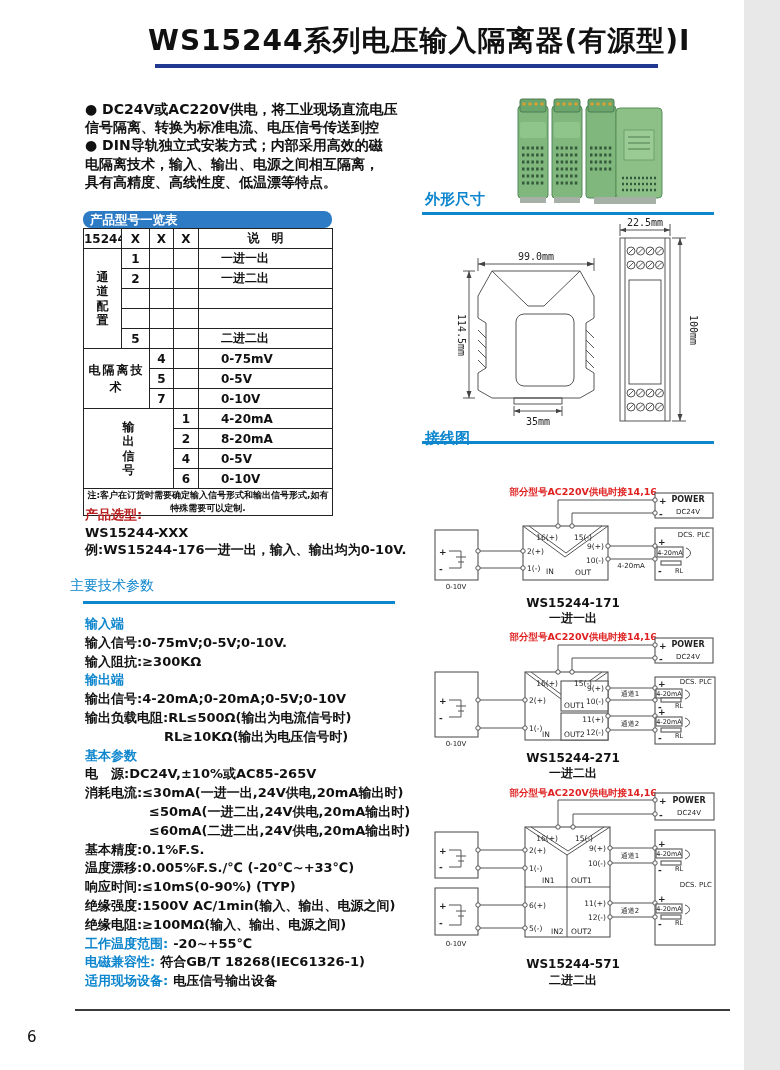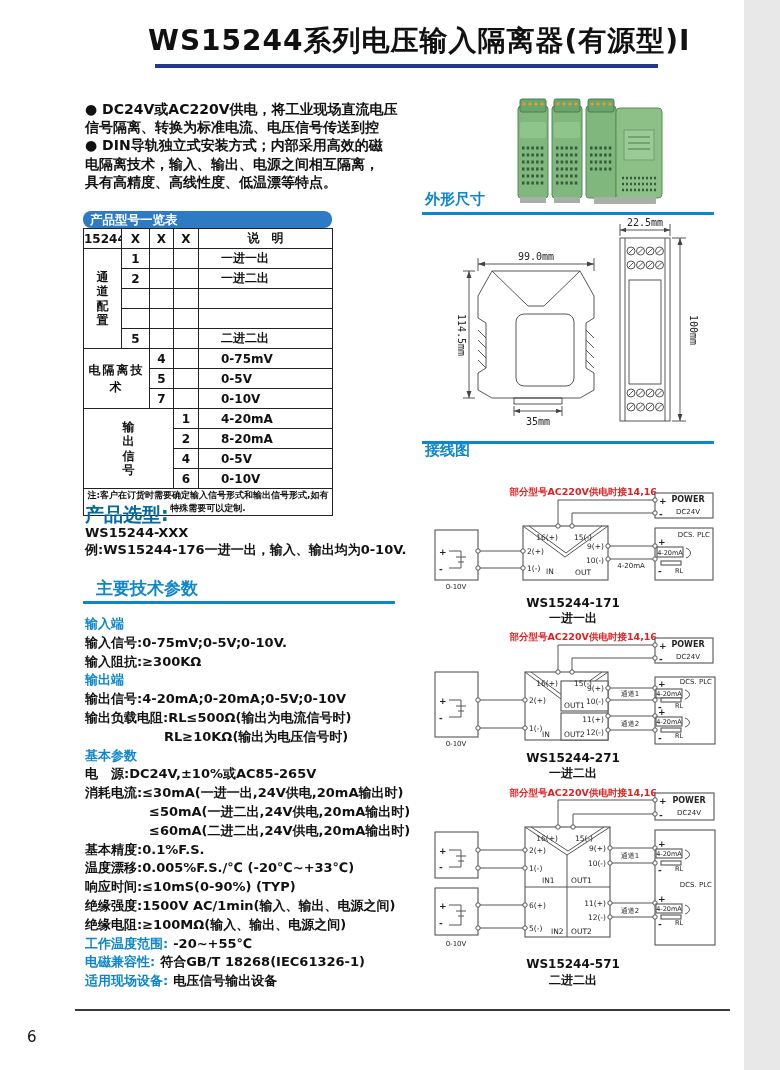--- a/index.html
+++ b/index.html
@@ -18,37 +18,37 @@
             font-size:12.5px;font-weight:bold;padding-left:7px;border-radius:8px;}
   table.mt{border-collapse:collapse;width:249px;table-layout:fixed;}
   table.mt td{border:1px solid #222;font-size:12px;font-weight:600;text-align:center;
               height:19px;padding:0;overflow:hidden;}
   table.mt td.desc{text-align:left;padding-left:22px;}
   table.mt td.note{font-size:9px;font-weight:600;text-align:center;height:16px;padding:0 1px;}
   .vert{width:14px;margin:0 auto;line-height:14.5px;word-break:break-all;font-size:12px;}
   .glabel{letter-spacing:2px;}
   
   .selection{position:absolute;left:85px;top:505px;width:340px;}
-  .sel-h{color:#0369a1;font-size:19px;font-weight:bold;line-height:19px;}
+  .sel-h{color:#b91c1c;font-size:13px;font-weight:bold;line-height:19px;}
   .sel-m{font-size:13px;font-weight:600;line-height:17px;}
   .sel-e{font-size:13px;font-weight:700;line-height:17px;}
   
-  .tech-h{position:absolute;left:96px;top:577px;font-size:17px;font-weight:bold;color:#0d86cd;}
+  .tech-h{position:absolute;left:70px;top:577px;font-size:14px;font-weight:normal;color:#0d86cd;}
   .tech-rule{position:absolute;left:83px;top:601px;width:312px;height:3px;background:#0d86cd;}
   .tech{position:absolute;left:85px;top:615px;width:345px;}
   .tline{height:18.8px;line-height:18.8px;font-size:13px;font-weight:600;white-space:nowrap;}
   .tline .lb{color:#0d86cd;}
   .tline .lb:not(:empty){margin-right:5px;}
   .ind-rl{padding-left:79px;}
   .ind-ma{padding-left:64px;}
   
   .photo{position:absolute;left:504px;top:92px;width:200px;height:116px;}
   .sec-h{position:absolute;font-size:15px;font-weight:bold;color:#0d86cd;}
   .h-outline{left:425px;top:190px;}
-  .h-wiring{left:425px;top:441px;}
+  .h-wiring{left:425px;top:429px;}
   .rule-b{position:absolute;height:3px;background:#0d86cd;}
   .r-outline{left:422px;top:212px;width:292px;}
   .r-wiring{left:422px;top:441px;width:292px;}
   .dims{position:absolute;left:428px;top:218px;width:290px;height:212px;}
   .d1{position:absolute;left:425px;top:483px;width:295px;height:146px;}
   .d2{position:absolute;left:425px;top:629px;width:295px;height:154px;}
   .d3{position:absolute;left:425px;top:783px;width:295px;height:205px;}
   
   svg .wire{stroke:#555;stroke-width:1;fill:none;}
   svg .bx{fill:#fff;stroke:#555;stroke-width:1.1;}

